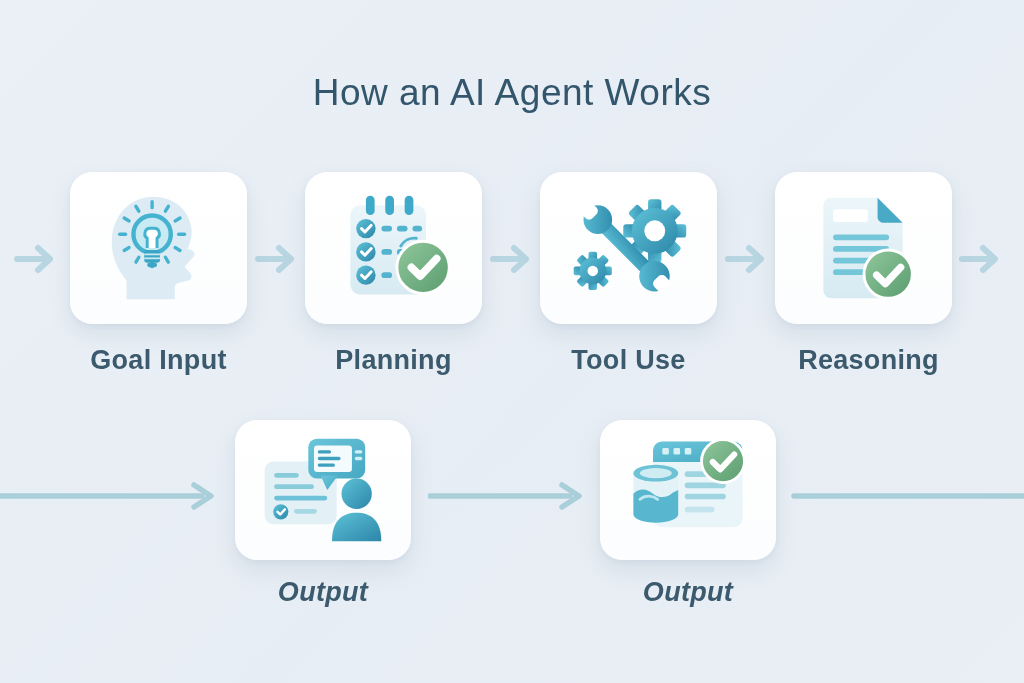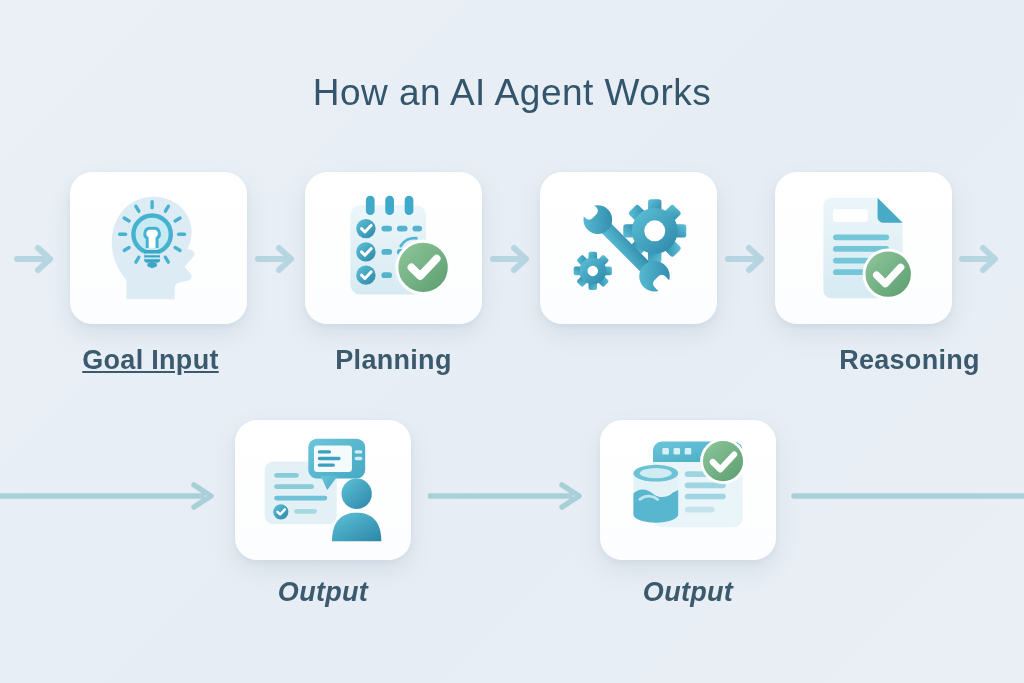--- a/index.html
+++ b/index.html
@@ -125,21 +125,21 @@
         <line x1="76.4" y1="32.5" x2="81.4" y2="29.5"></line>
       </g>
       <circle cx="53" cy="46" r="19" fill="#c8eaf2" stroke="#45b2d0" stroke-width="4.5"></circle>
       <path d="M48 60 L48 50 C44 48 45 40 51 40 L55 40 C61 40 62 48 58 50 L58 60" fill="#ffffff" stroke="#45b2d0" stroke-width="3" stroke-linejoin="round"></path>
       <rect x="45" y="62" width="16" height="13" rx="2.5" fill="#3ba5c6"></rect>
       <line x1="45" y1="66.5" x2="61" y2="66.5" stroke="#c8eaf2" stroke-width="1.8"></line>
       <line x1="45" y1="70.5" x2="61" y2="70.5" stroke="#c8eaf2" stroke-width="1.8"></line>
       <rect x="48" y="75" width="10" height="4.5" rx="2.2" fill="#3ba5c6"></rect>
     </svg>
   </div>
-  <div class="step-label top" style="left:62px;text-decoration:underline;">Goal Input</div>
+  <div class="step-label top" style="left:70px;">Goal Input</div>
 
   <div class="card top" style="left:305px;">
     <svg width="126" height="118" viewBox="0 0 130 120">
       <rect x="20" y="16" width="78" height="92" rx="10" fill="url(#gPale)"></rect>
       <rect x="36" y="6" width="9" height="20" rx="4.5" fill="#3fa9c9"></rect>
       <rect x="56" y="6" width="9" height="20" rx="4.5" fill="#3fa9c9"></rect>
       <rect x="76" y="6" width="9" height="20" rx="4.5" fill="#3fa9c9"></rect>
       <g>
         <circle cx="36" cy="40" r="10" fill="url(#gTeal)"></circle>
         <path d="M31.5 40 l3.5 3.5 l6.5 -7" fill="none" stroke="#ffffff" stroke-width="3" stroke-linecap="round" stroke-linejoin="round"></path>
@@ -205,35 +205,36 @@
           <circle cx="62" cy="18" r="15"></circle>
           <circle cx="62" cy="102" r="16"></circle>
         </g>
         <g fill="#ffffff">
           <rect x="54" y="0" width="16" height="13" rx="5"></rect>
           <rect x="54" y="105" width="16" height="15" rx="5"></rect>
         </g>
       </g>
     </svg>
   </div>
+  <div class="step-label top" style="left:540px;">Tool Use</div>
 
   <div class="card top" style="left:775px;">
     <svg width="118" height="116" viewBox="0 0 120 120">
       <path d="M26 8 H74 L100 34 V104 C100 108.4 96.4 112 92 112 H26 C21.6 112 18 108.4 18 104 V16 C18 11.6 21.6 8 26 8 Z" fill="url(#gPale)"></path>
       <path d="M74 8 L100 34 H80 C76.7 34 74 31.3 74 28 Z" fill="#49aac8"></path>
       <rect x="28" y="20" width="36" height="13" rx="2.5" fill="#ffffff"></rect>
       <rect x="28" y="46" width="58" height="6" rx="3" fill="#74c6d9"></rect>
       <rect x="28" y="58" width="58" height="6" rx="3" fill="#74c6d9"></rect>
       <rect x="28" y="70" width="58" height="6" rx="3" fill="#74c6d9"></rect>
       <rect x="28" y="82" width="40" height="6" rx="3" fill="#74c6d9"></rect>
       <circle cx="85" cy="87" r="25" fill="url(#gGreen)" stroke="#ffffff" stroke-width="3"></circle>
       <path d="M73 88 l9 9 l16 -17" fill="none" stroke="#ffffff" stroke-width="7.5" stroke-linecap="round" stroke-linejoin="round"></path>
     </svg>
   </div>
-  <div class="step-label top" style="left:821px;text-align:center;">Reasoning</div>
+  <div class="step-label top" style="left:780px;text-align:center;">Reasoning</div>
 
   <div class="card bottom" style="left:235px;">
     <svg width="128" height="114" viewBox="0 0 135 120">
       <rect x="6" y="30" width="76" height="66" rx="9" fill="#e3f1f7"></rect>
       <rect x="16" y="42" width="26" height="5" rx="2.5" fill="#88ccd9"></rect>
       <rect x="16" y="54" width="42" height="5" rx="2.5" fill="#88ccd9"></rect>
       <rect x="16" y="66" width="56" height="5" rx="2.5" fill="#6ec1d6"></rect>
       <circle cx="23" cy="83" r="8" fill="url(#gTeal)"></circle>
       <path d="M19.5 83 l2.8 2.8 l5 -5.4" fill="none" stroke="#ffffff" stroke-width="2.5" stroke-linecap="round" stroke-linejoin="round"></path>
       <rect x="37" y="80" width="24" height="5" rx="2.5" fill="#a5d8e2"></rect>

